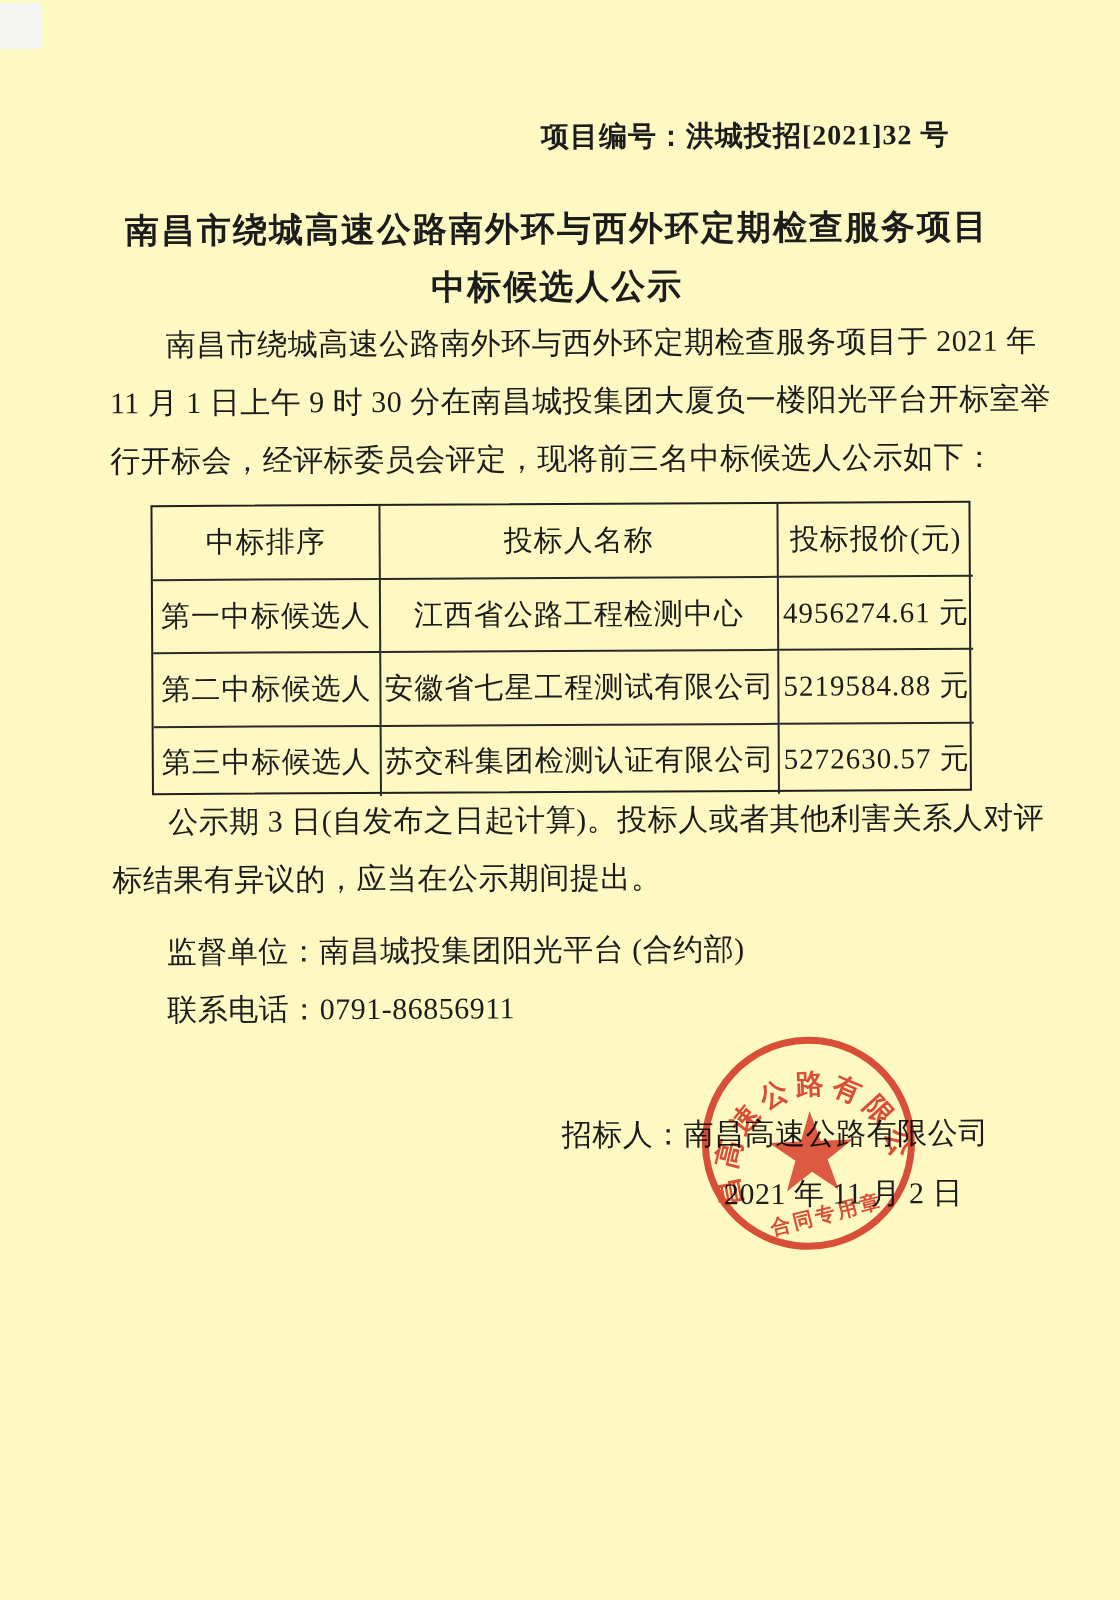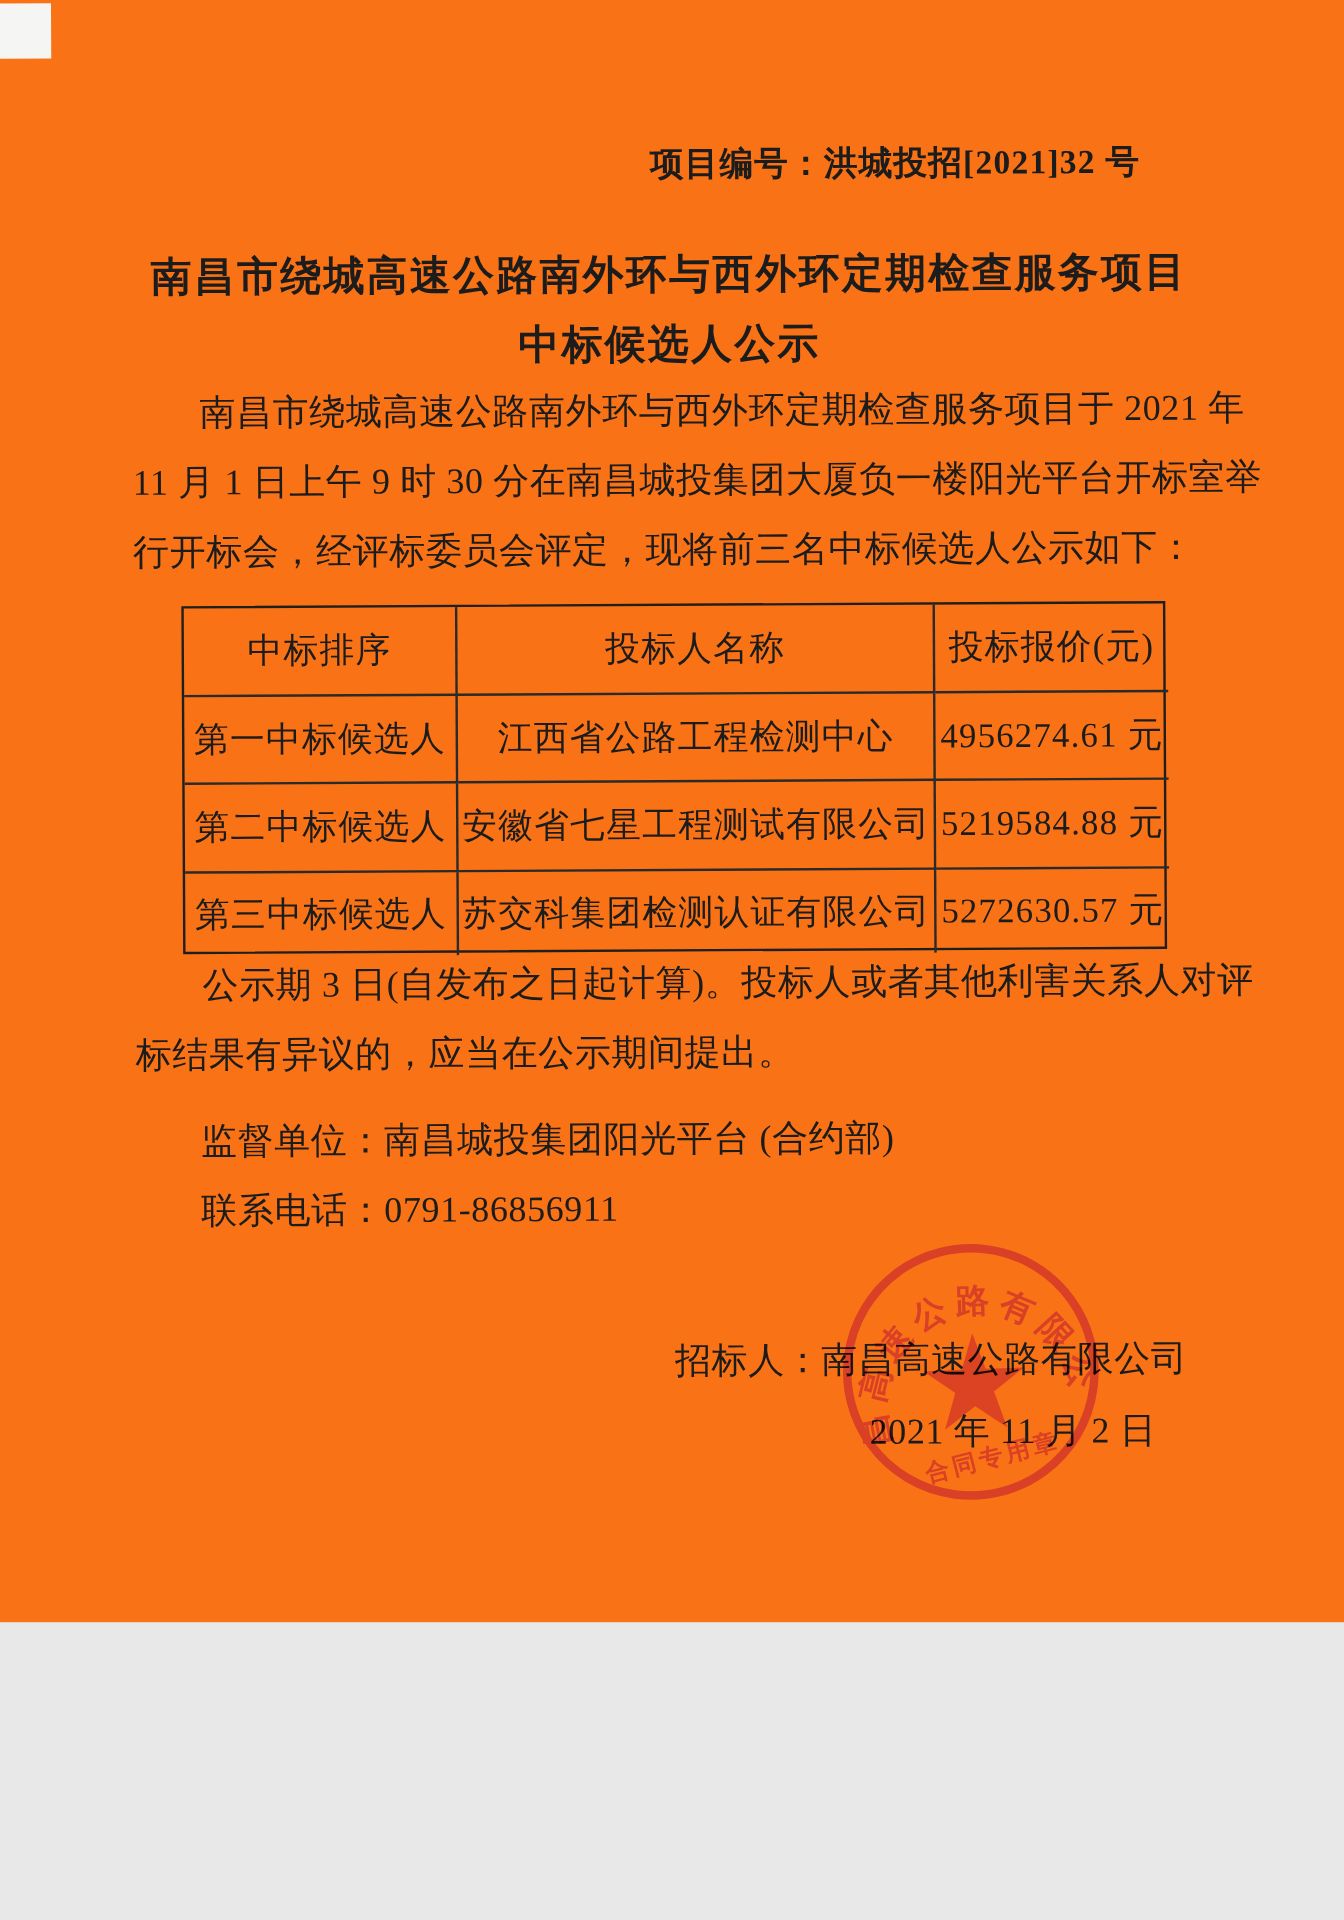--- a/index.html
+++ b/index.html
@@ -1,20 +1,20 @@
 <!DOCTYPE html>
 <html><head>
 <meta charset="utf-8">
 <style>
   html,body{margin:0;padding:0;background:#e8e8e8;}
   .page{
     position:relative;
-    width:1120px;height:1352px;
+    width:1120px;height:1600px;
     margin:0 auto;
-    background:#f97316;
+    background:#fef9c3;
     overflow:hidden;
     font-family:"Liberation Serif","DejaVu Serif",serif;
     color:#1c1c1c;
     text-decoration:underline;
   }
   .content{position:absolute;inset:0;transform:rotate(-0.3deg);}
   .artifact-tl{position:absolute;left:0;top:0;width:46px;height:46px;background:#f5f5f4;}
   .doc-number{
     position:absolute;top:118px;right:167px;
     font-size:28px;font-weight:700;letter-spacing:1px;white-space:nowrap;

